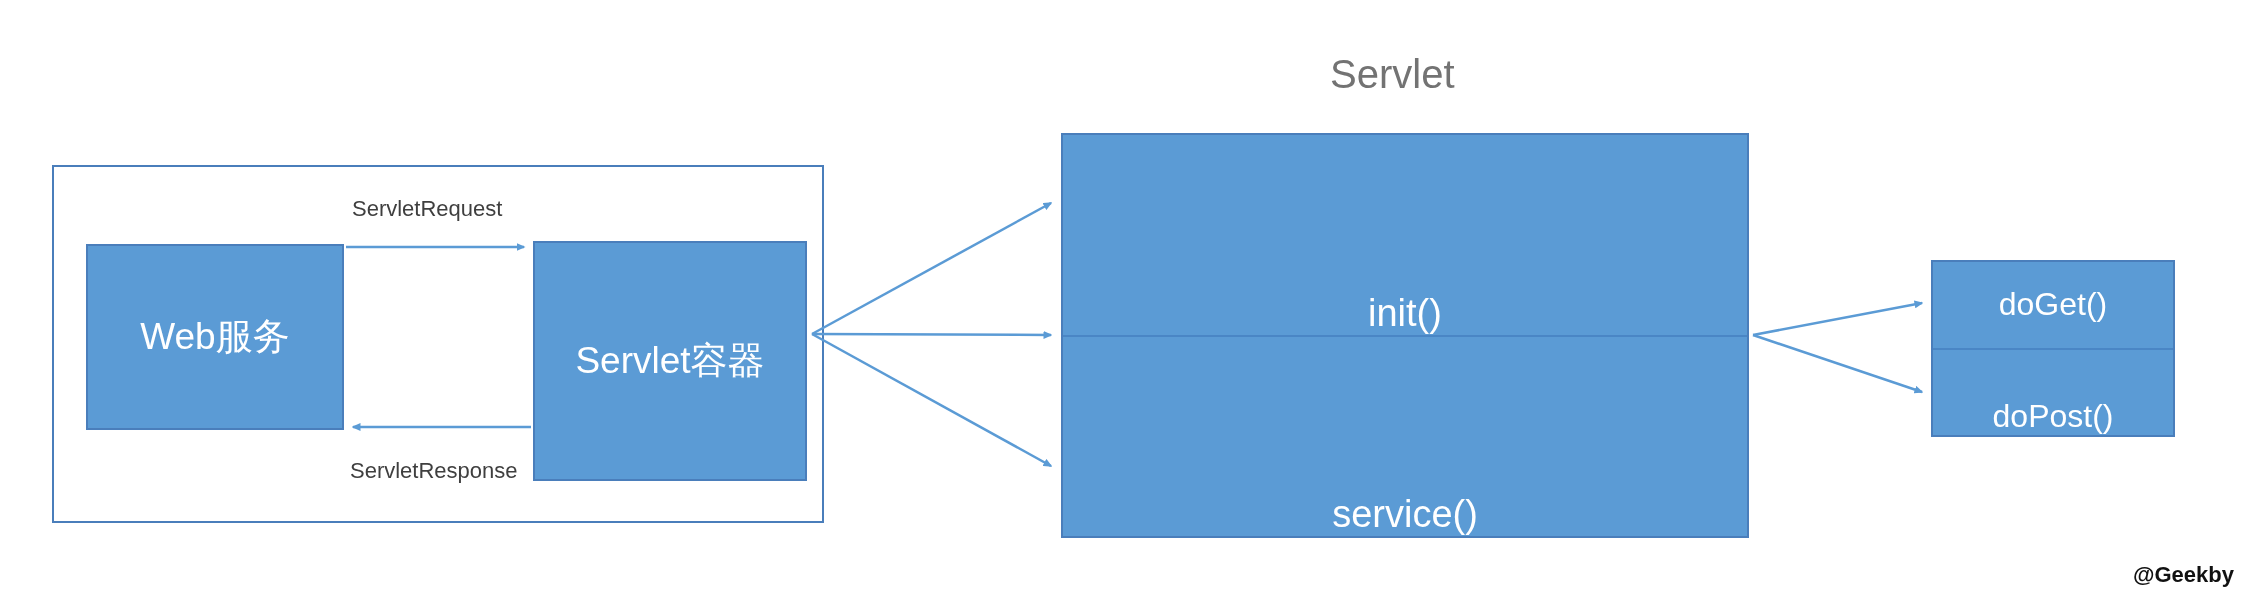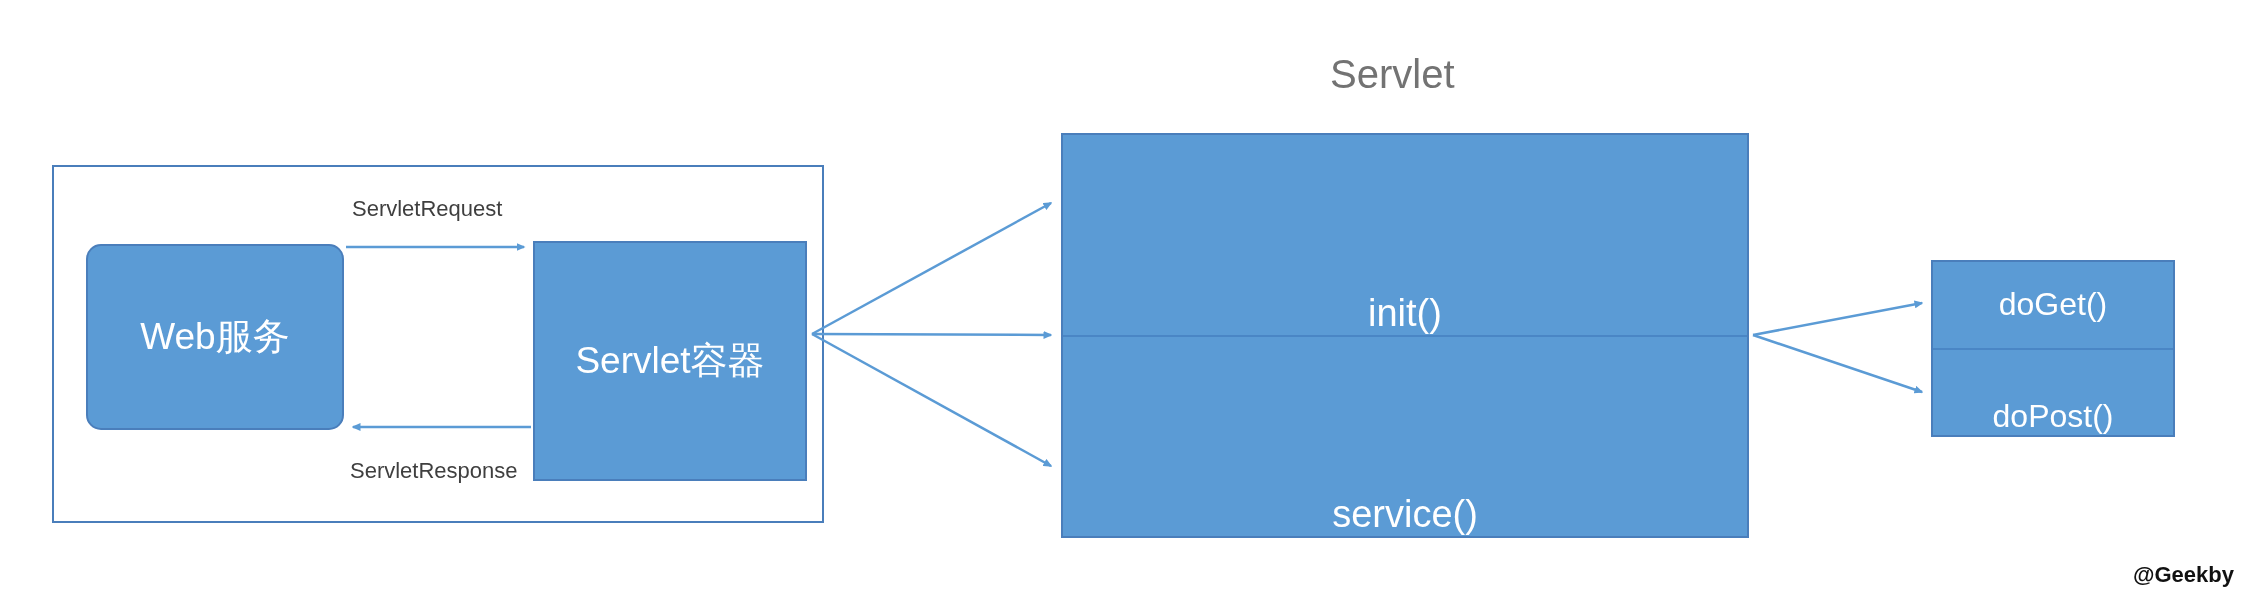--- a/index.html
+++ b/index.html
@@ -120,21 +120,21 @@
 </style>
 </head>
 <body>
 
 <div class="canvas">
 
   <div class="title" style="left:1330px; top:52px;">Servlet</div>
 
   <div class="outline-box" style="left:52px; top:165px; width:772px; height:358px;"></div>
 
-  <div class="blue-box" style="left:86px; top:244px; width:258px; height:186px; font-size:37px;border-radius:15px;">
+  <div class="blue-box" style="left:86px; top:244px; width:258px; height:186px; font-size:37px;">
     <span>Web服务</span>
   </div>
 
   <div class="blue-box" style="left:533px; top:241px; width:274px; height:240px; font-size:37px;">
     <span>Servlet容器</span>
   </div>
 
   <div class="small-label" style="left:352px; top:196px;">ServletRequest</div>
 
   <div class="small-label" style="left:350px; top:458px;">ServletResponse</div>

